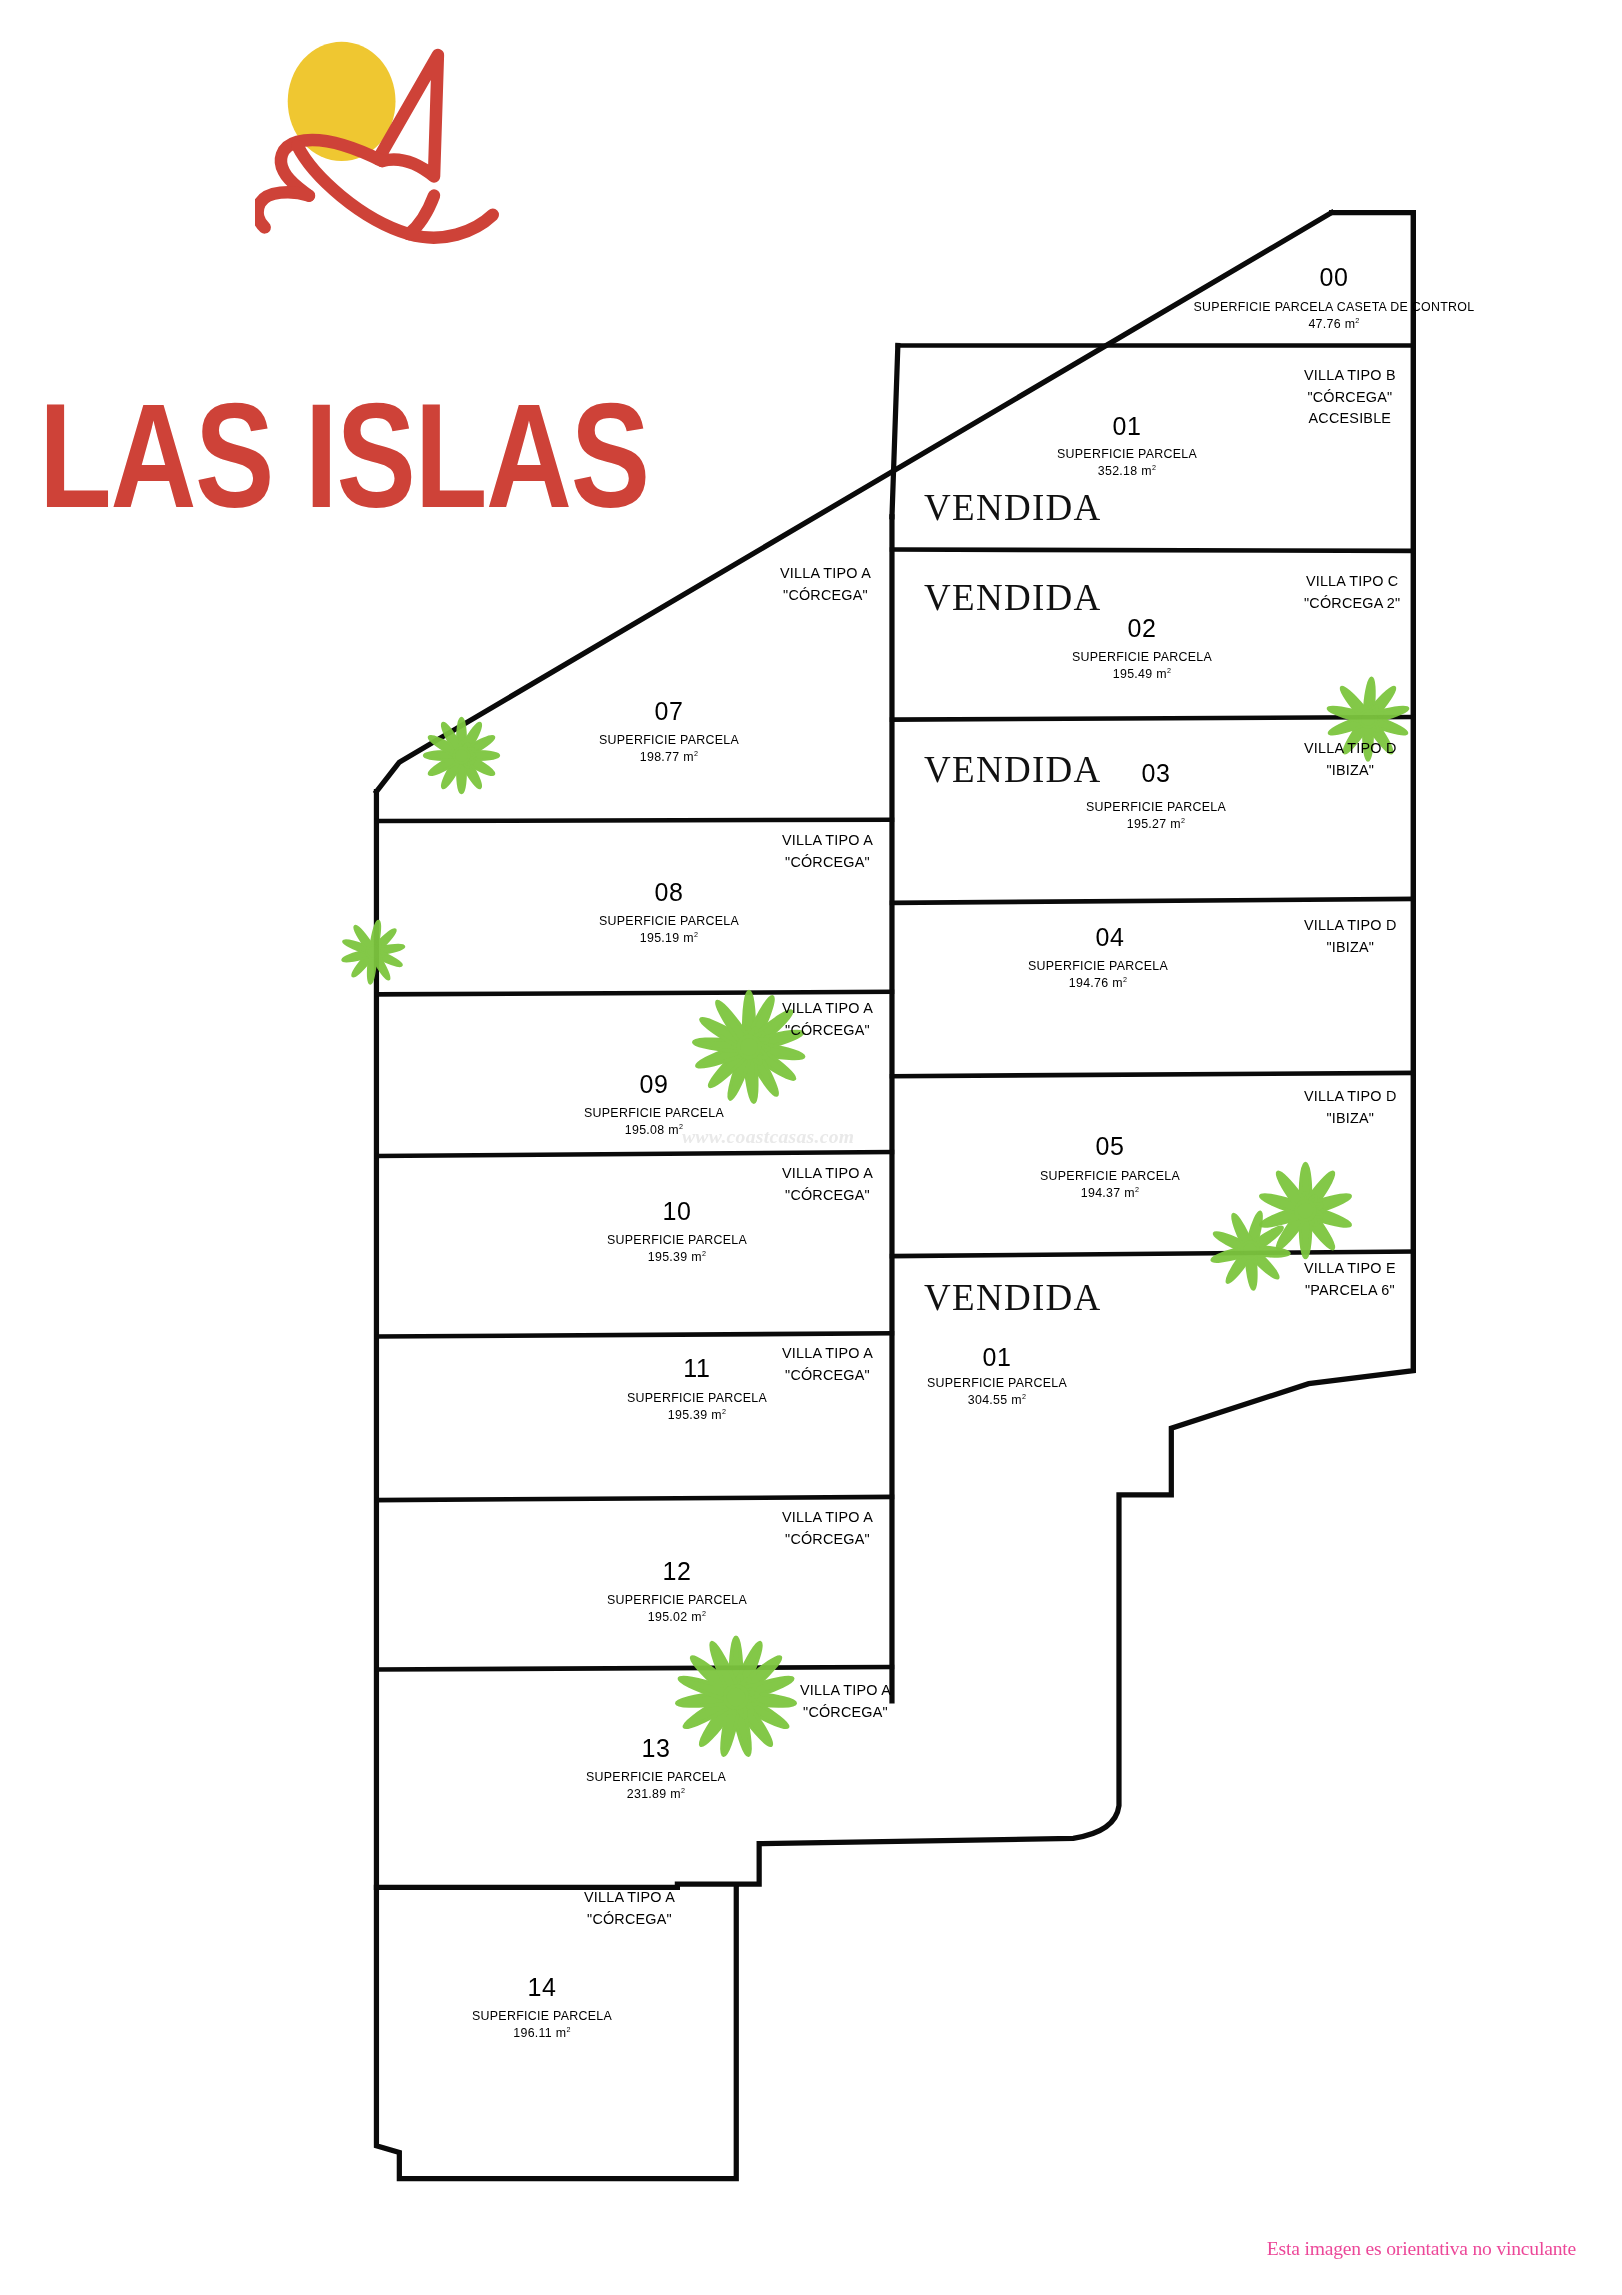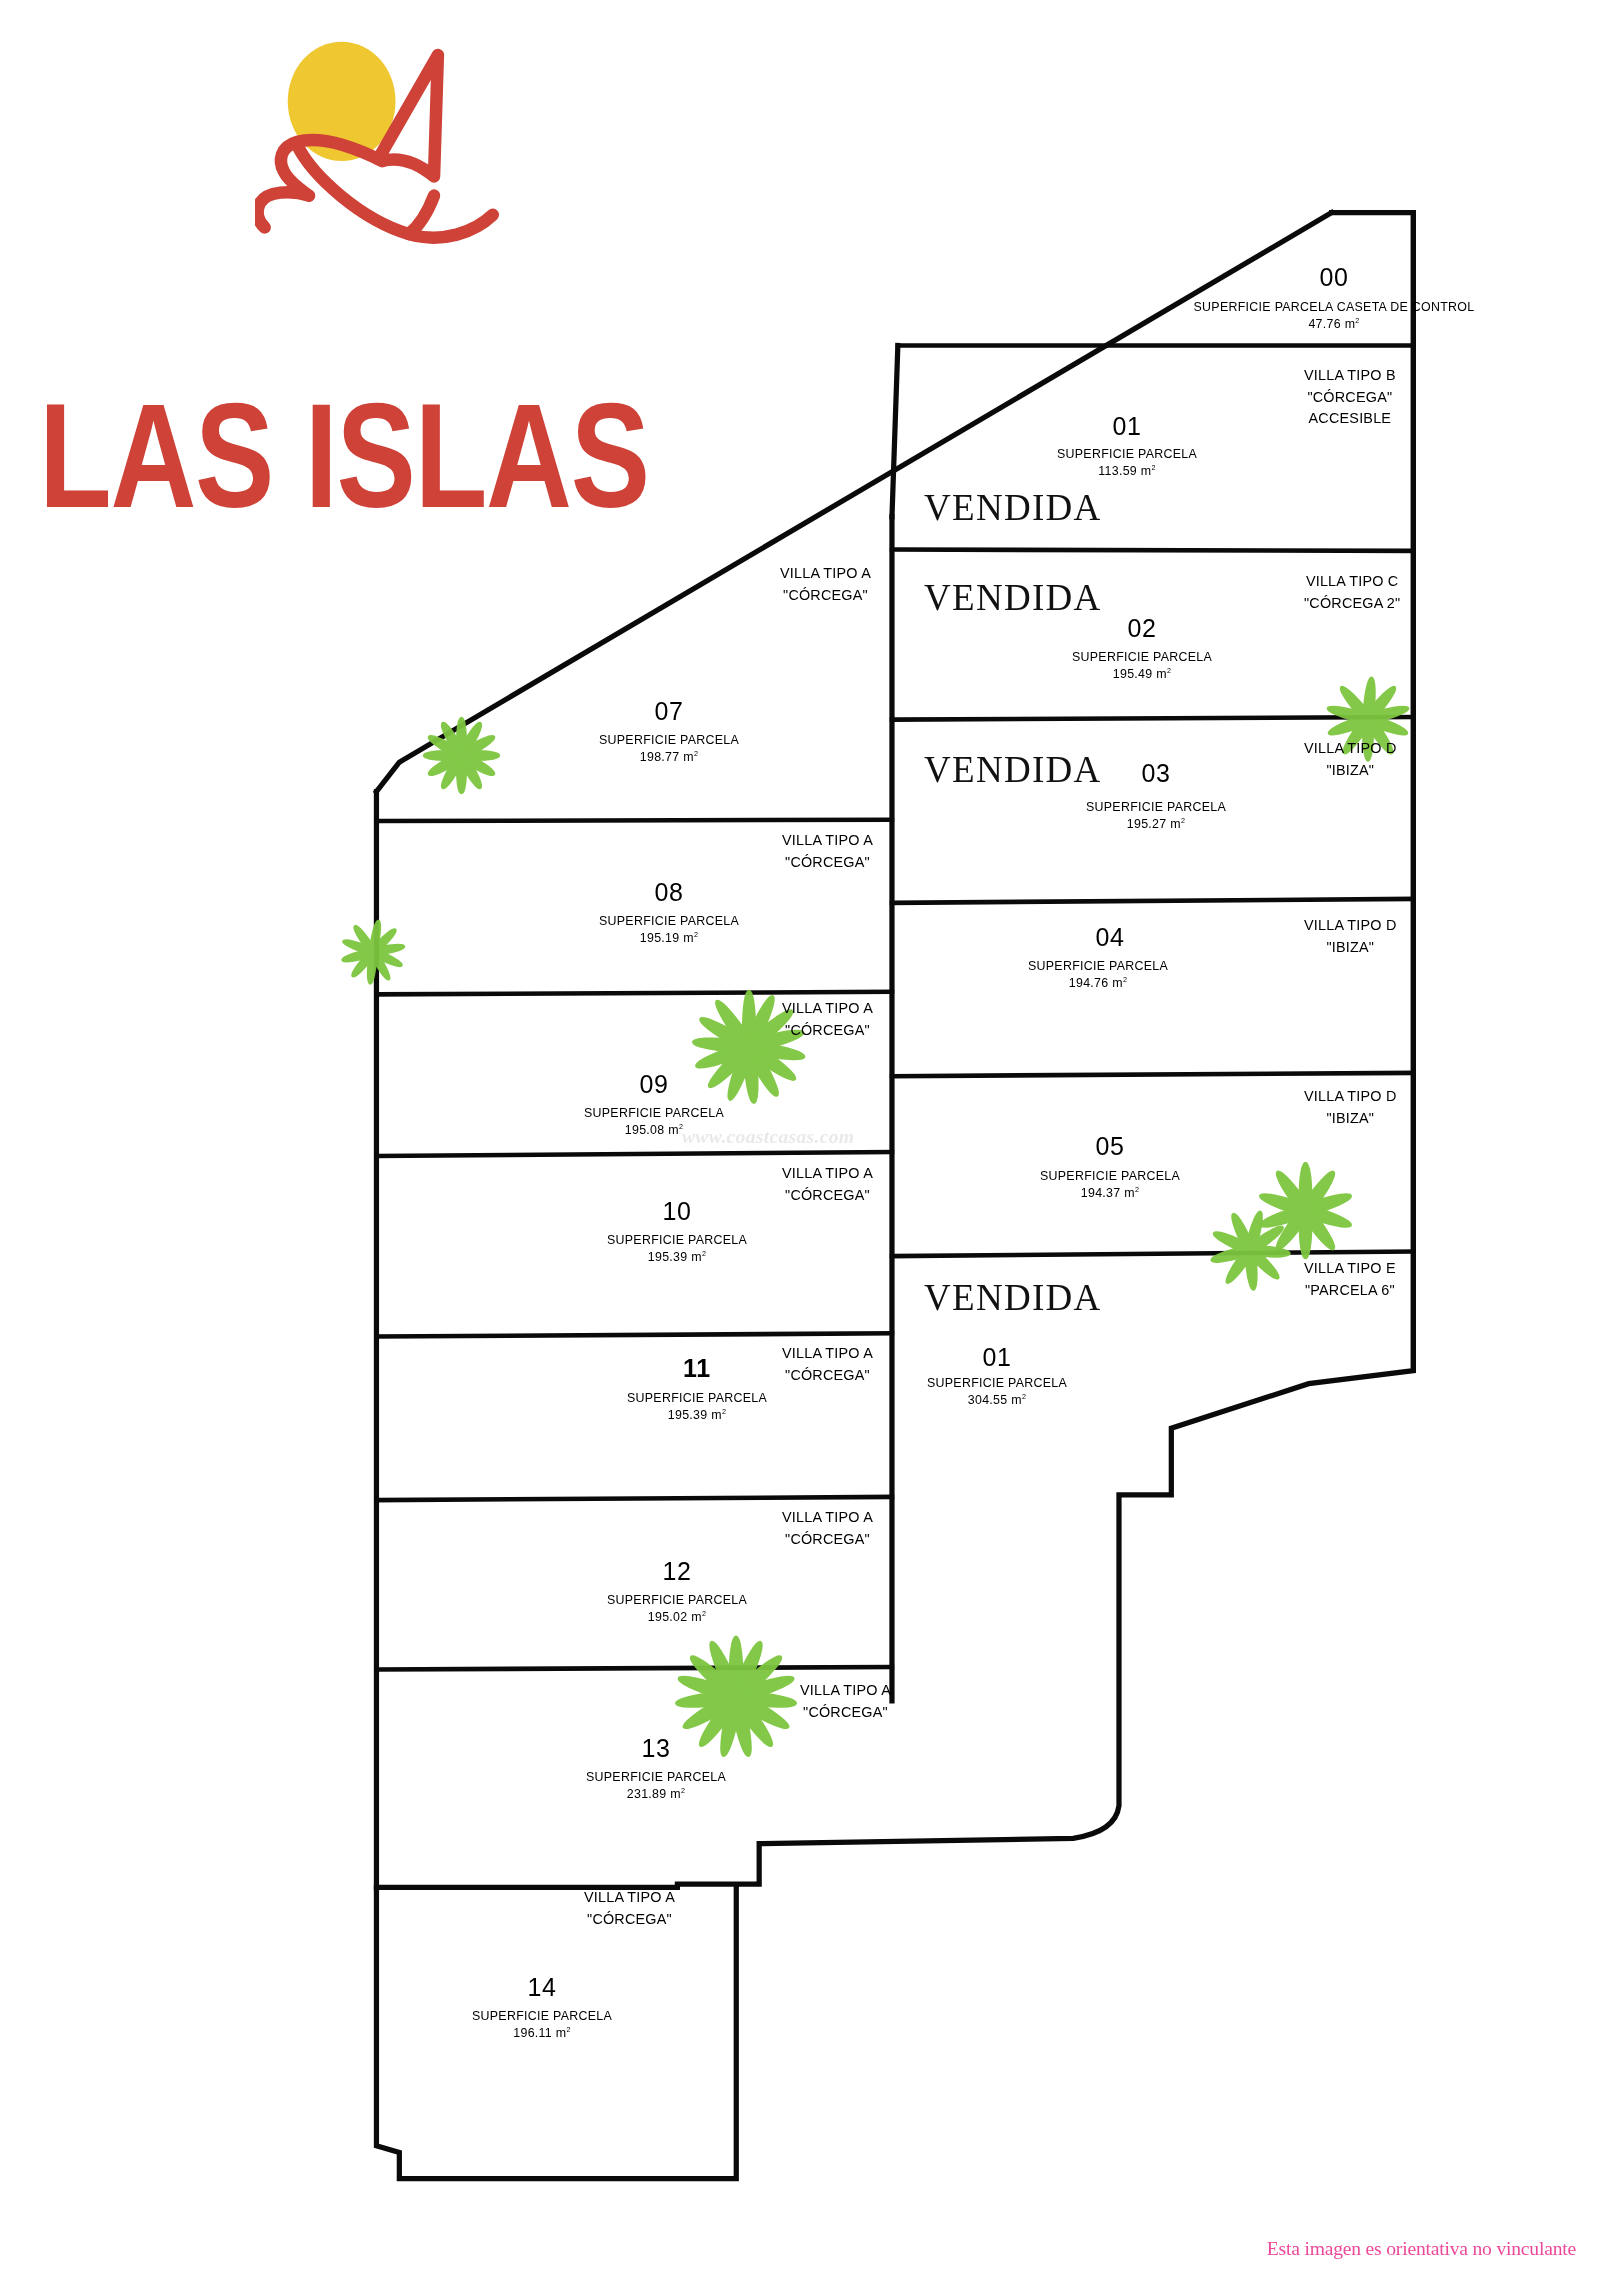--- a/index.html
+++ b/index.html
@@ -305,21 +305,21 @@
 </div>
 
 <div class="lbl villatype" style="left:1304px;top:365px;">
   <div>VILLA TIPO B</div>
   <div>"CÓRCEGA"</div>
   <div>ACCESIBLE</div>
 </div>
 <div class="lbl plotno ctr" style="left:1127px;top:414px;">01</div>
 <div class="lbl sup ctr" style="left:1127px;top:447px;">
   <span>SUPERFICIE PARCELA</span><br>
-  <span class="m2"><span>113.59</span>&nbsp;m<sup>2</sup></span>
+  <span class="m2"><span>352.18</span>&nbsp;m<sup>2</sup></span>
 </div>
 <div class="lbl vendida" style="left:924px;top:489px;">VENDIDA</div>
 
 <div class="lbl villatype" style="left:1304px;top:571px;">
   <div>VILLA TIPO C</div>
   <div>"CÓRCEGA 2"</div>
 </div>
 <div class="lbl vendida" style="left:924px;top:579px;">VENDIDA</div>
 <div class="lbl plotno ctr" style="left:1142px;top:616px;">02</div>
 <div class="lbl sup ctr" style="left:1142px;top:650px;">
@@ -407,21 +407,21 @@
 <div class="lbl plotno ctr" style="left:677px;top:1199px;">10</div>
 <div class="lbl sup ctr" style="left:677px;top:1233px;">
   <span>SUPERFICIE PARCELA</span><br>
   <span class="m2"><span>195.39</span>&nbsp;m<sup>2</sup></span>
 </div>
 
 <div class="lbl villatype" style="left:782px;top:1343px;">
   <div>VILLA TIPO A</div>
   <div>"CÓRCEGA"</div>
 </div>
-<div class="lbl plotno ctr" style="left:697px;top:1356px;font-weight:bold;">11</div>
+<div class="lbl plotno ctr" style="left:697px;top:1356px;">11</div>
 <div class="lbl sup ctr" style="left:697px;top:1391px;">
   <span>SUPERFICIE PARCELA</span><br>
   <span class="m2"><span>195.39</span>&nbsp;m<sup>2</sup></span>
 </div>
 
 <div class="lbl villatype" style="left:782px;top:1507px;">
   <div>VILLA TIPO A</div>
   <div>"CÓRCEGA"</div>
 </div>
 <div class="lbl plotno ctr" style="left:677px;top:1559px;">12</div>

